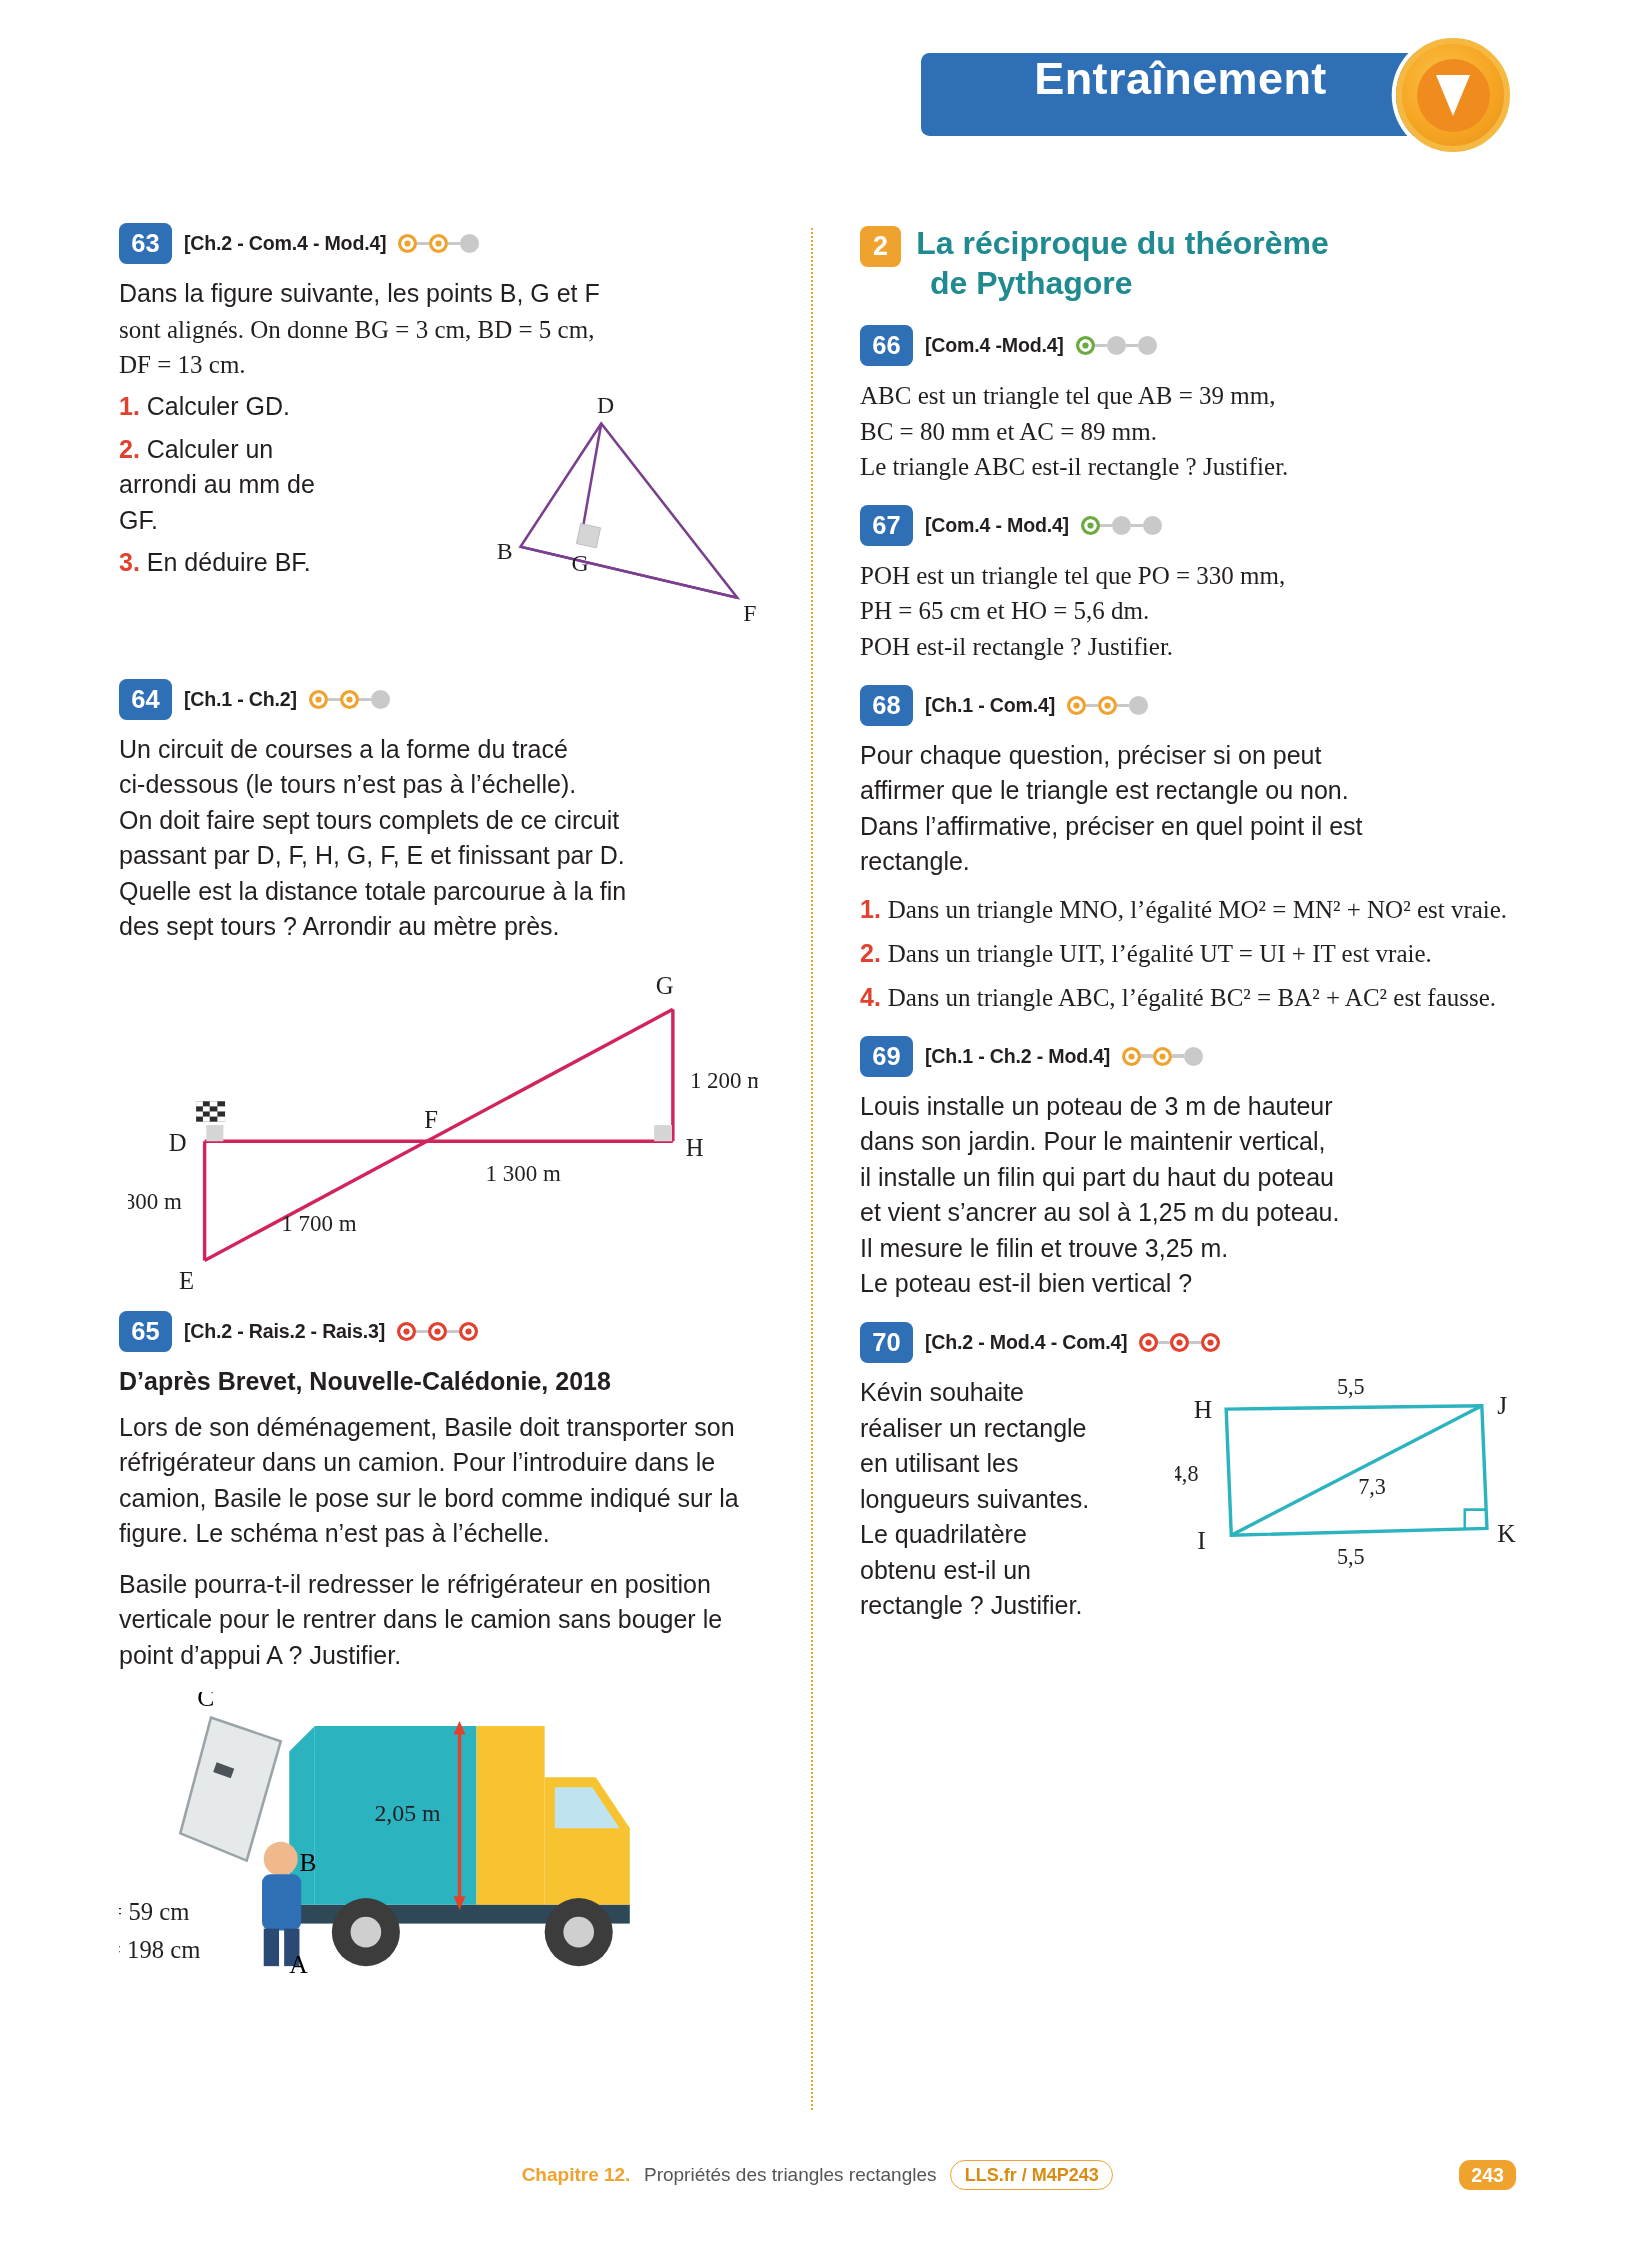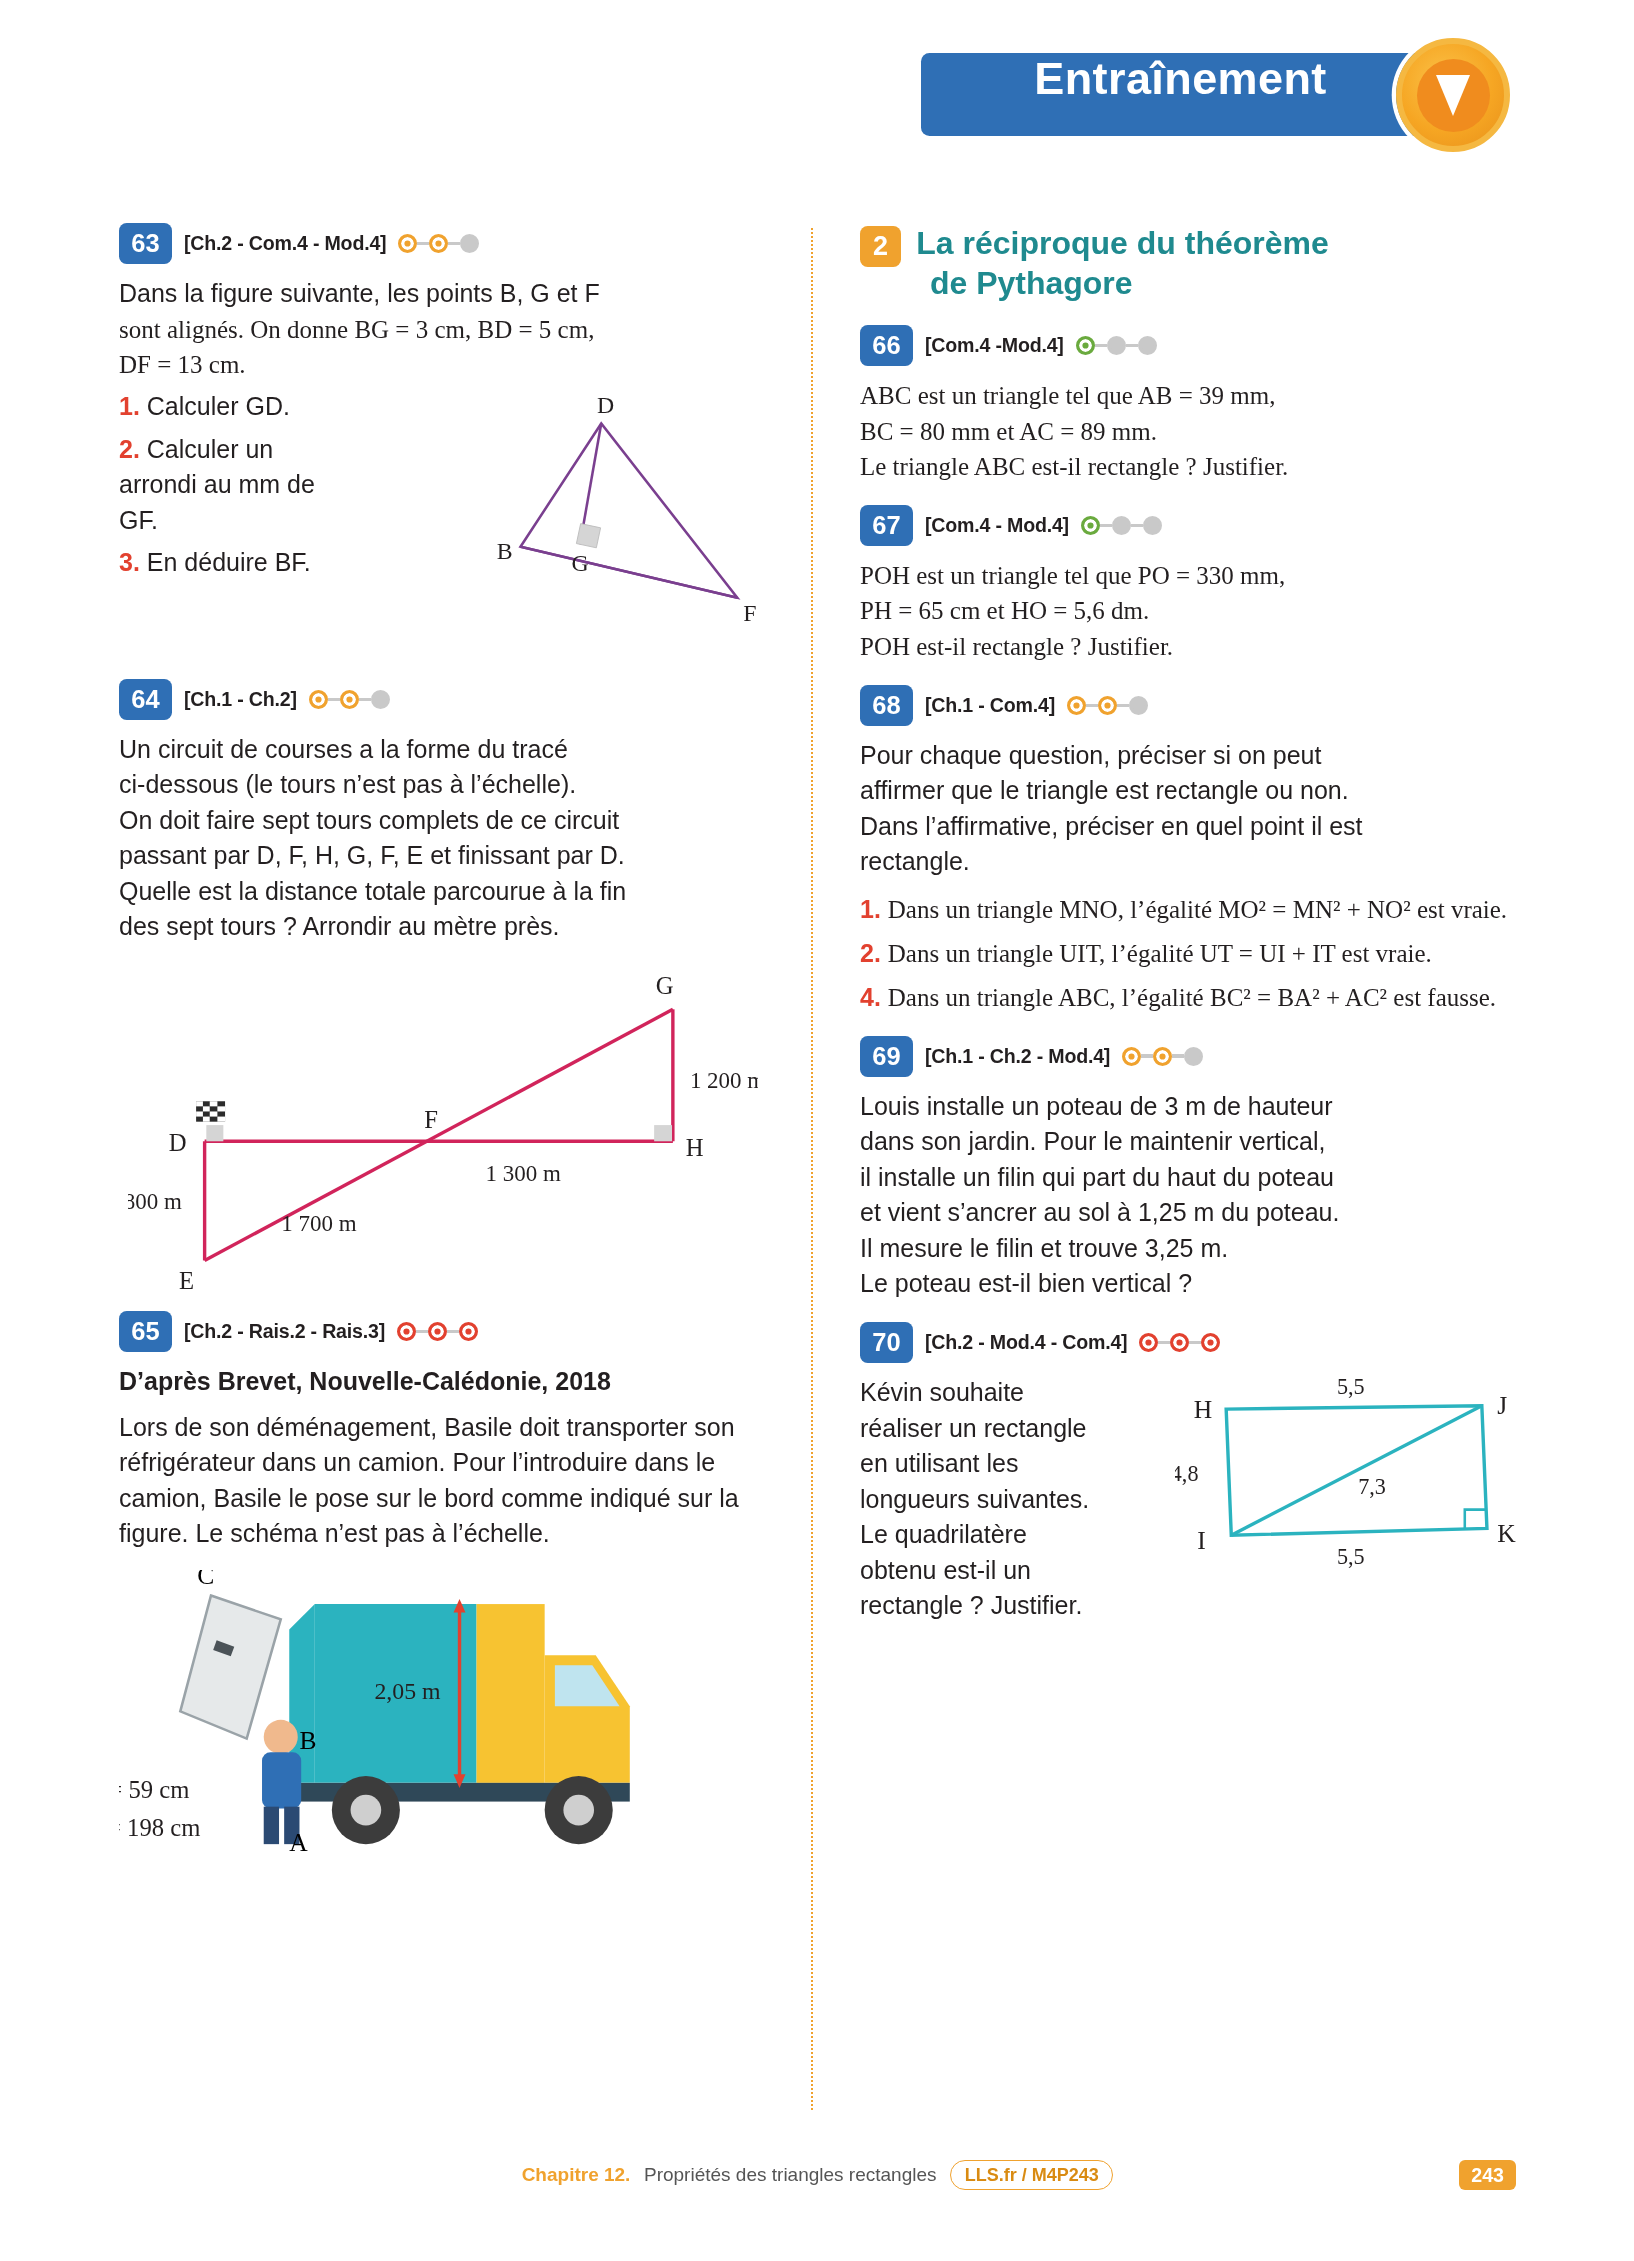--- a/index.html
+++ b/index.html
@@ -173,21 +173,21 @@
     color: #d98b12;
     border-radius: 15.3px;
     padding: 3.4px 13.6px;
     font-weight: bold;
     font-size: 18px;
   }
   .footer .pagenum {
     background: #f0a22e;
     color: #fff;
     font-weight: bold;
-    border-radius: 6px;
+    border-radius: 11px;
     padding: 3.4px 12px;
     font-size: 19.6px;
     position: absolute;
     right: 119px;
   }
   svg text { font-family: "Liberation Serif", serif; }
 </style>
 </head>
 <body>
 
@@ -319,20 +319,21 @@
           <span class="dot red"></span>
           <span class="dot-line"></span>
           <span class="dot red"></span>
           <span class="dot-line"></span>
           <span class="dot red"></span>
         </div>
       </div>
       <div class="body-text">
         <p class="bold">D’après Brevet, Nouvelle-Calédonie, 2018</p>
         <p style="margin-top:10.2px">Lors de son déménagement, Basile doit transporter son réfrigérateur dans un camion. Pour l’introduire dans le camion, Basile le pose sur le bord comme indiqué sur la figure. Le schéma n’est pas à l’échelle.</p>
+        <p style="margin-top:15.3px">Basile pourra-t-il redresser le réfrigérateur en position verticale pour le rentrer dans le camion sans bouger le point d’appui A ? Justifier.</p>
       </div>
 
       
       <svg width="647" height="298" viewBox="0 0 760 350" style="margin-top:12px;">
 
         <polygon points="230,40 420,40 420,250 230,250" fill="#2bb3bf"></polygon>
         <polygon points="230,40 200,70 200,250 230,250" fill="#2bb3bf"></polygon>
         <rect x="420" y="40" width="80" height="210" fill="#f7c331"></rect>
 
         <path d="M500,100 L560,100 L600,160 L600,250 L500,250 Z" fill="#f7c331"></path>

